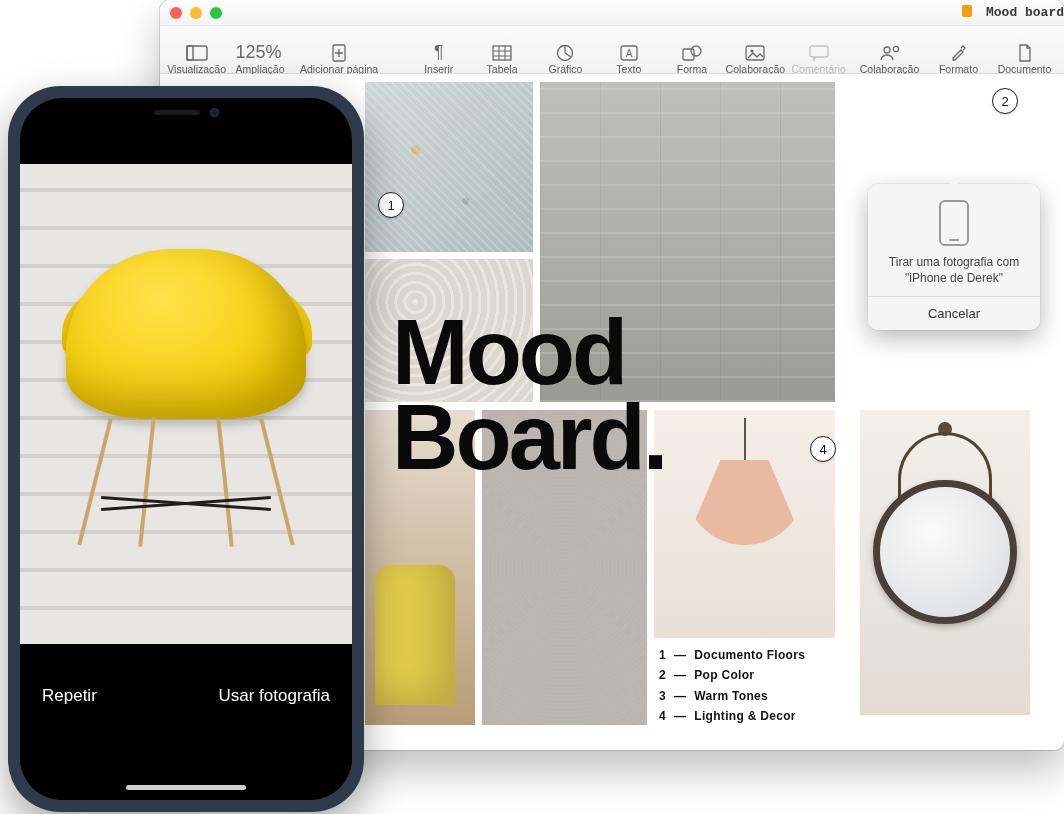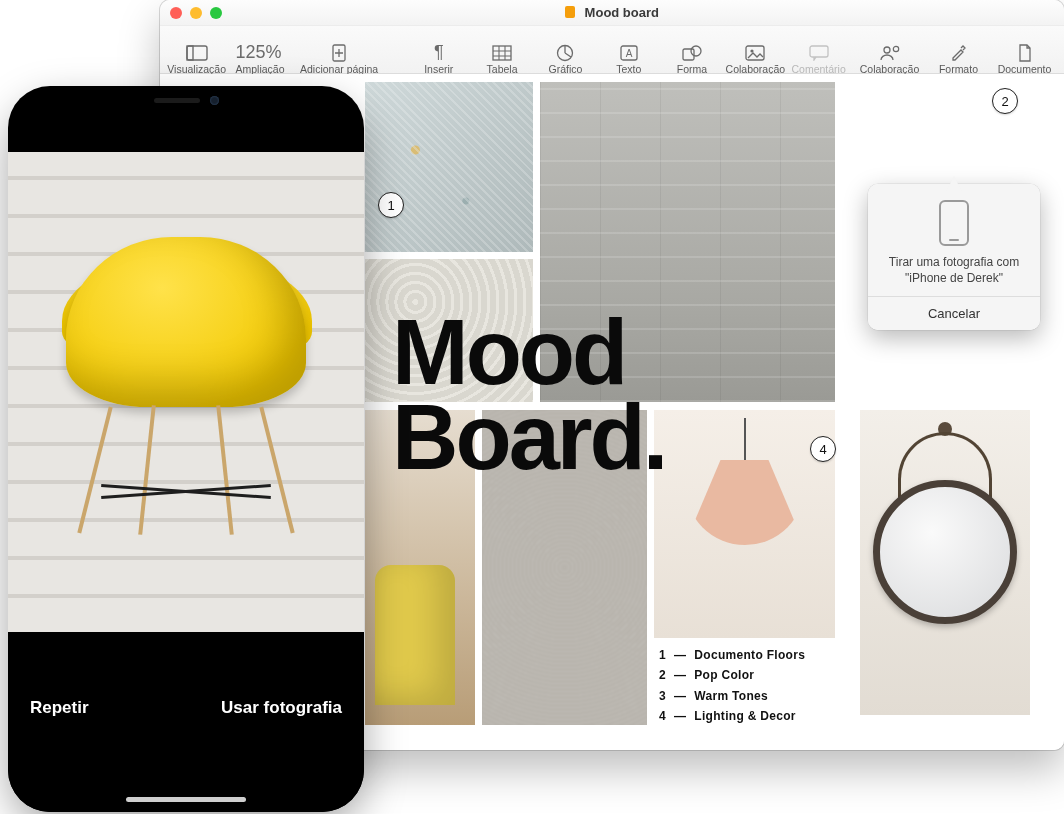--- a/index.html
+++ b/index.html
@@ -27,22 +27,22 @@
     display: flex; align-items: center;
     padding: 0 10px;
     position: relative;
     background: linear-gradient(#fdfdfd,#f3f3f3);
     border-bottom: 1px solid #ececec;
   }
   .traffic { display: flex; gap: 8px; }
   .dot { width: 12px; height: 12px; border-radius: 50%; }
   .dot.red { background:#ff5f57; } .dot.yellow{background:#febc2e;} .dot.green{background:#28c840;}
   .win-title {
-    position: absolute; left: 0; right: 0; text-align: center;
-    font-size: 13px; font-weight: 600; color:#3a3a3a;
+    position: absolute; left: 0; right: 0; text-align: right;
+    font-size: 13px; font-weight: 600; color:#3a3a3a;font-family:Liberation Mono, monospace;
   }
   .win-title .doc-icon {
     display:inline-block; width:10px; height:12px;
     background:#f59e0b; border-radius:2px;
     margin-right:6px; vertical-align:-1px;
   }
 
   .toolbar {
     height: 48px;
     display:flex; align-items:center;
@@ -179,22 +179,22 @@
     border-top:1px solid #ddd;margin:0 -10px;
     padding:9px 0; font-size:13px; color:#333;
   }
 
   
   .iphone {
     position:absolute; left:8px; top:86px;
     width:356px; height:726px;
     background:#2f3a4a;
     border-radius:52px;
+    padding:12px;
     box-shadow:0 16px 40px rgba(0,0,0,.35);
-    font-weight:bold;
   }
   .iphone-inner{
     width:100%; height:100%;
     background:#000;
     border-radius:42px;
     position:relative; overflow:hidden;
   }
   .notch{
     position:absolute; top:0; left:50%; transform:translateX(-50%);
     width:150px; height:28px; background:#000;

